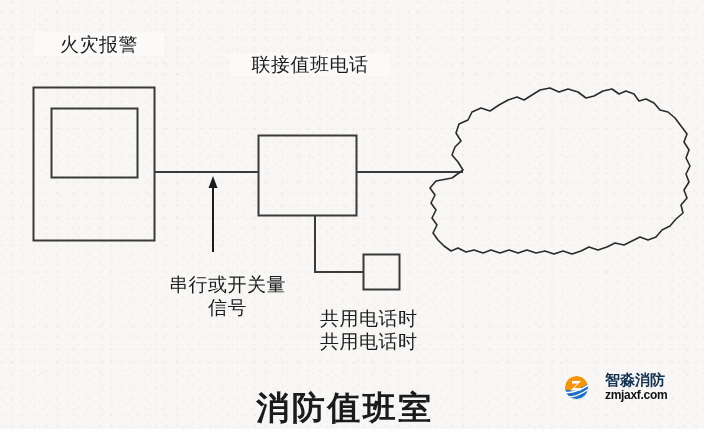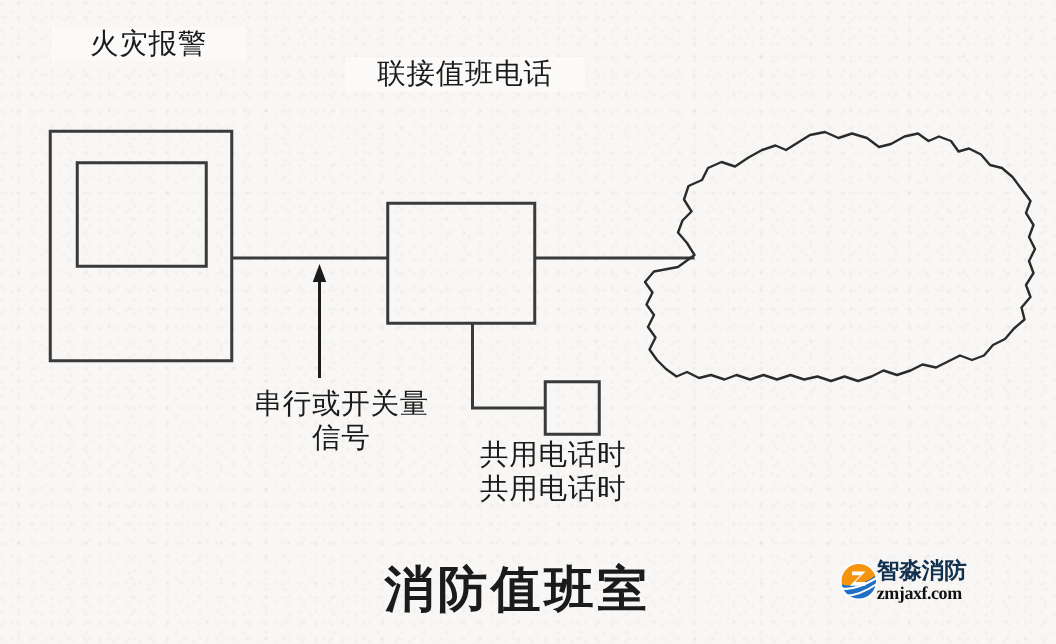--- a/index.html
+++ b/index.html
@@ -32,20 +32,21 @@
     top: 0;
     width: 704px;
     height: 429px;
   }
   .lbl {
     position: absolute;
     color: #1b1b1b;
     white-space: nowrap;
     line-height: 1.22;
     letter-spacing: 0.5px;
+    margin-top: 15px;
   }
   .lbl.center { text-align: center; }
 
   #label-controller {
     left: 34px; top: 18px;
     width: 130px;
     font-size: 19px;
     text-align: center;
     background: #fbfaf9;
   }
@@ -79,28 +80,27 @@
     width: 200px;
     font-size: 33px;
     font-weight: bold;
     text-align: center;
     letter-spacing: 2.5px;
     font-family: "DejaVu Sans", "Liberation Sans", sans-serif;
   }
 
   #watermark {
     position: absolute;
-    left: 536px;
+    left: 564px;
     top: 370px;
     width: 132px;
     height: 34px;
     display: flex;
     align-items: center;
-    gap: 0;
-    justify-content: center;
+    gap: 16px;
   }
   #watermark-logo {
     width: 25px;
     height: 25px;
     flex: 0 0 25px;
   }
   #watermark-text {
     display: flex;
     flex-direction: column;
     justify-content: center;
@@ -109,21 +109,21 @@
   #watermark-title {
     font-size: 15px;
     font-weight: bold;
     color: #12314f;
     letter-spacing: 0px;
   }
   #watermark-url {
     font-size: 12px;
     font-weight: bold;
     color: #111111;
-    font-family: Liberation Serif, serif;
+    font-family: Liberation Sans, sans-serif;
     letter-spacing: -0.3px;
   }
 </style>
 </head>
 <body>
 
 <div id="stage">
 
   <svg class="svg-layer" viewBox="0 0 704 429">
 

